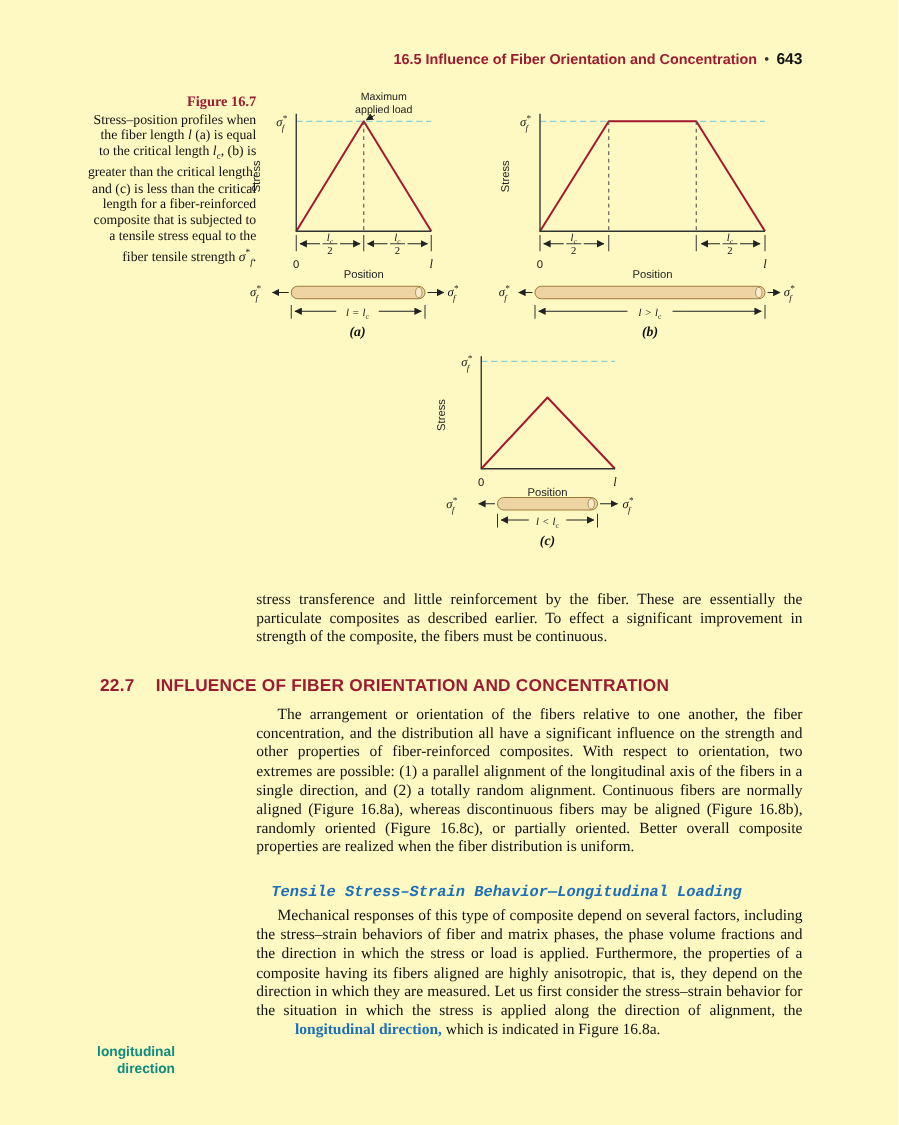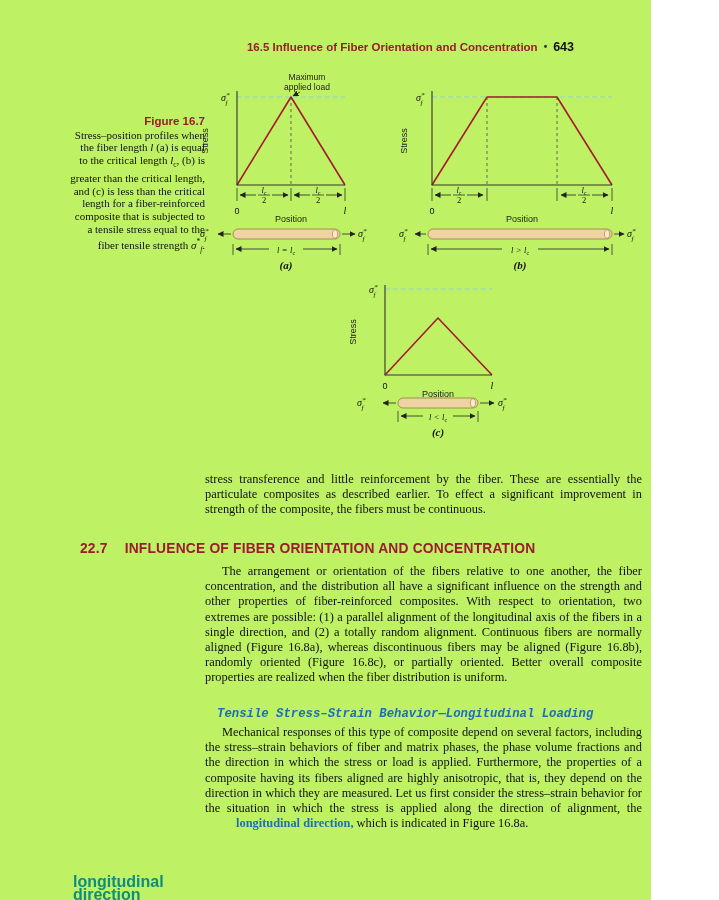--- a/index.html
+++ b/index.html
@@ -1,49 +1,49 @@
 <!DOCTYPE html>
 <html><head>
 <meta charset="utf-8">
 <style>
   html,body{margin:0;padding:0;background:#ffffff;}
-  .page{position:relative;width:651px;height:900px;background:#bef264;overflow:hidden;
+  .page{position:relative;width:719px;height:900px;background:#fef9c3;overflow:hidden;
         font-family:"Liberation Serif",serif;color:#111;}
 
   .running-head{position:absolute;top:40px;right:77px;white-space:nowrap;
     font-family:"Liberation Sans",sans-serif;font-weight:bold;font-size:11.5px;}
   .rh-title{color:#9b1b30;}
   .rh-sep{color:#333;margin:0 6px;font-size:10px;vertical-align:1px;}
   .rh-page{color:#111;font-size:12.5px;}
 
   .fig-caption{position:absolute;left:70px;top:76px;width:135px;text-align:right;
     font-size:11px;line-height:12.7px;}
-  .fig-label{font-family:Liberation Sans, sans-serif;font-weight:bold;font-size:11.5px;
-    color:#9b1b30;margin-bottom:1px;margin-top:39px;}
+  .fig-label{font-family:Liberation Serif, serif;font-weight:bold;font-size:11.5px;
+    color:#9b1b30;margin-bottom:1px;}
   .fig-text sub,.fig-text sup{font-size:7.5px;}
 
   .fig-svg{position:absolute;}
 
   .para{position:absolute;width:437px;font-size:12.4px;line-height:15.2px;text-align:justify;}
   .indent{text-indent:17px;}
   .term{font-weight:bold;color:#1d6fb8;padding-left:31px;}
 
   .sec-head{position:absolute;left:80px;top:541px;width:560px;white-space:nowrap;
     font-family:"Liberation Sans",sans-serif;font-weight:bold;font-size:13.8px;
     color:#9b1b30;letter-spacing:.2px;}
   .sec-num{margin-right:17px;}
 
   .subhead{position:absolute;left:205px;top:688px;font-family:"Liberation Sans",sans-serif;
     font-weight:bold;font-size:12.8px;color:#9b1b30;}
   .subsub{position:absolute;left:217px;top:707px;font-family:Liberation Mono, monospace;
     font-weight:bold;font-style:italic;font-size:12.3px;color:#1d6fb8;}
 
   .margin-note{position:absolute;left:73px;top:836px;width:67px;text-align:right;
-    font-family:"Liberation Sans",sans-serif;font-weight:bold;font-size:16px;
-    line-height:12.7px;color:#0e8c7f;margin-top:40px;}
+    font-family:"Liberation Sans",sans-serif;font-weight:bold;font-size:11px;
+    line-height:12.7px;color:#0e8c7f;}
 
   
   .axis{stroke:#333;stroke-width:1.1;fill:none;}
   .profile{stroke:#a6192e;stroke-width:1.6;fill:none;stroke-linejoin:round;}
   .dash-teal{stroke:#8fd0d6;stroke-width:1;stroke-dasharray:5,3;}
   .dash-dark{stroke:#555;stroke-width:.9;stroke-dasharray:3,3;}
   .tick{stroke:#333;stroke-width:.8;}
   .dim{stroke:#222;stroke-width:.8;}
   .fbar{stroke:#222;stroke-width:.7;}
   .fiber{fill:#eed3a3;stroke:#9c7a3c;stroke-width:.8;}

